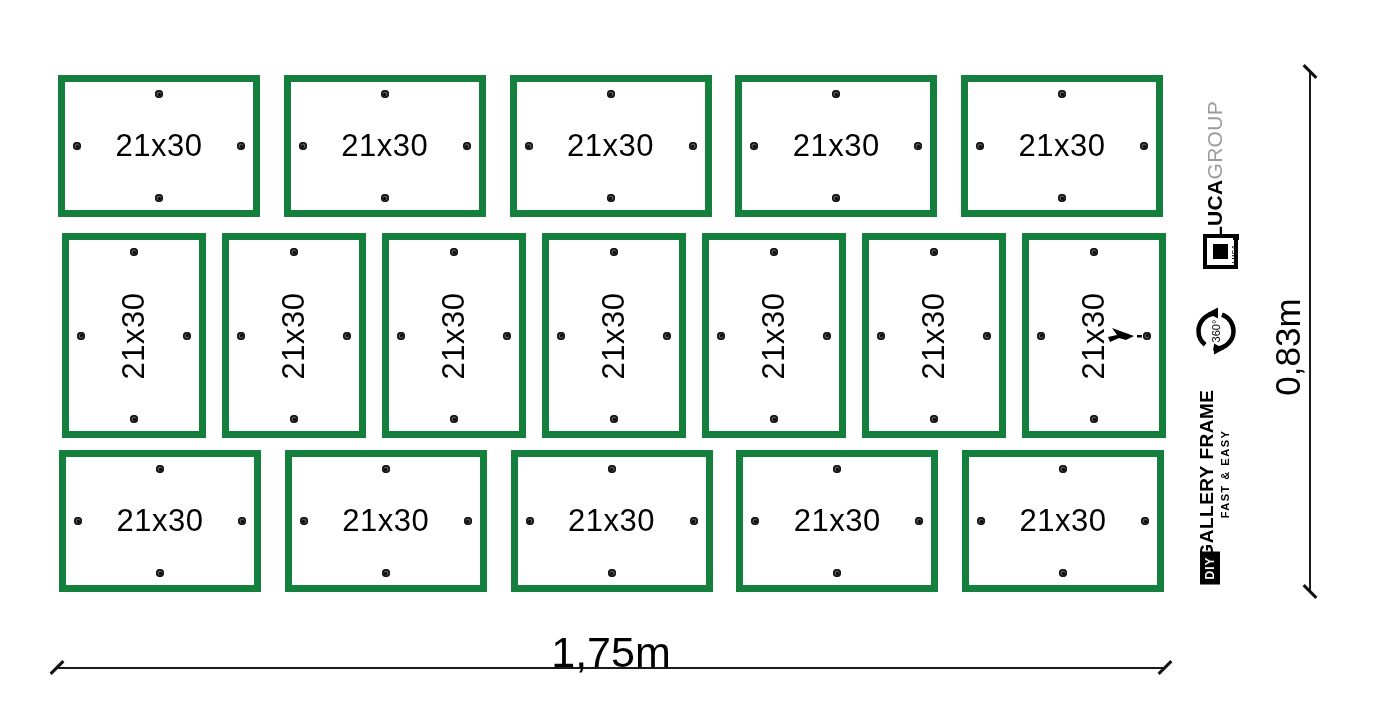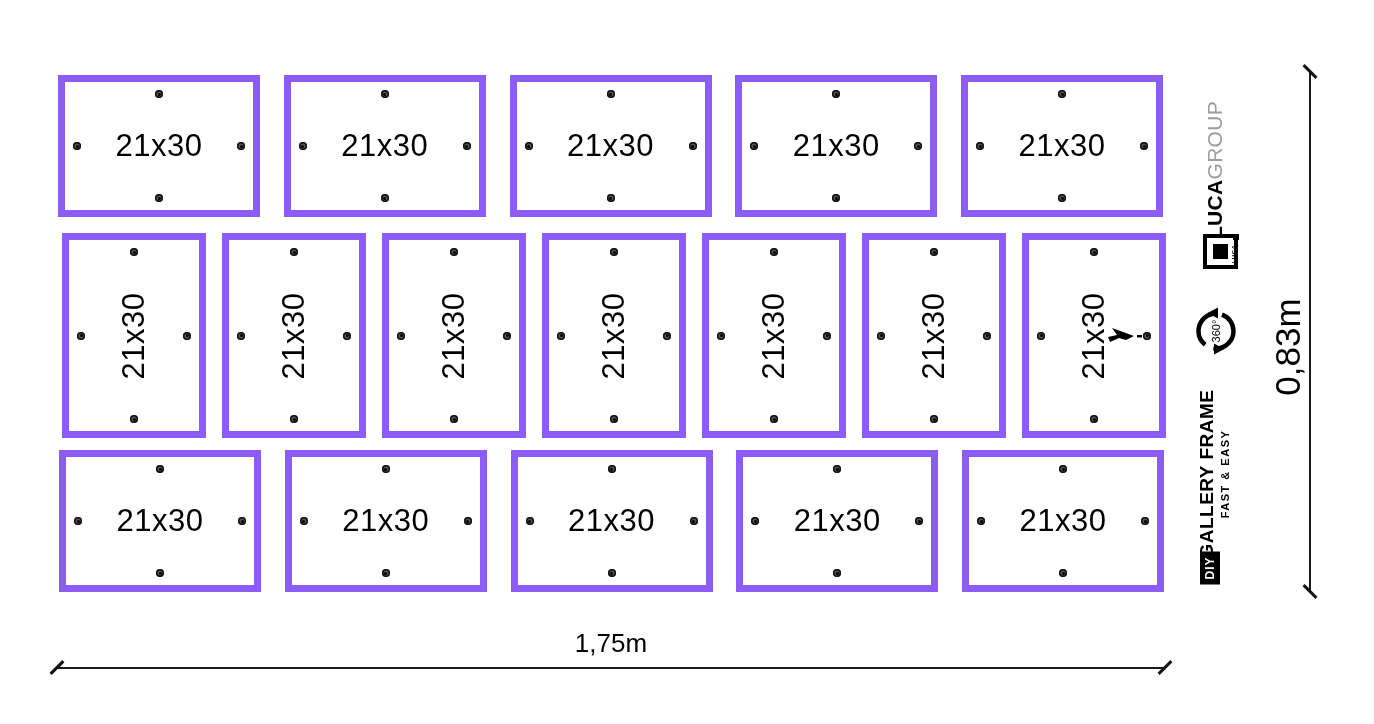--- a/index.html
+++ b/index.html
@@ -6,21 +6,21 @@
   .canvas{
     position:relative;width:1374px;height:724px;background:#fff;
     font-family:"Liberation Sans",sans-serif;color:#000;overflow:hidden;
   }
   
   .row{position:absolute;display:flex;justify-content:space-between;}
   .row-top{left:58px;top:75px;width:1105px;height:142px;}
   .row-middle{left:62px;top:233px;width:1104px;height:205px;}
   .row-bottom{left:59px;top:450px;width:1105px;height:145px;}
   .frame{
-    position:relative;box-sizing:border-box;border:7px solid #8b5cf6;background:#fff;
+    position:relative;box-sizing:border-box;border:7px solid #15803d;background:#fff;
     display:flex;align-items:center;justify-content:center;
   }
   .row.landscape .frame{width:202px;height:142px;}
   .row.portrait .frame{width:144px;height:205px;}
   .frame-label{font-size:31px;letter-spacing:.5px;color:#000;white-space:nowrap;}
   .row.portrait .frame-label{transform:rotate(-90deg);}
   
   .screw{position:absolute;width:8px;height:8px;border-radius:50%;
     background:#555;box-shadow:inset 0 0 0 1.5px #111;}
   .screw::after{content:"";position:absolute;left:2.5px;top:2.5px;width:3px;height:3px;
@@ -33,21 +33,21 @@
   
   .dim-line{position:absolute;background:#1a1a1a;}
   .dim-w-line{left:57px;top:667px;width:1108px;height:2px;}
   .dim-h-line{left:1309px;top:72px;width:2px;height:520px;}
   .tick{position:absolute;width:18px;height:3px;background:#111;}
   .tick.h1{left:48px;top:666px;transform:rotate(-45deg);}
   .tick.h2{left:1156px;top:666px;transform:rotate(-45deg);}
   .tick.v1{left:1301px;top:70px;transform:rotate(45deg);}
   .tick.v2{left:1301px;top:590px;transform:rotate(45deg);}
   .dim-w-label{position:absolute;left:541px;top:628px;width:140px;text-align:center;
-    font-size:26px;color:#000;}
+    font-size:43px;color:#000;}
   .dim-h-label{position:absolute;left:1288px;top:347px;font-size:35px;white-space:nowrap;
     transform:translate(-50%,-50%) rotate(-90deg);color:#000;}
   
   .brand-text{position:absolute;left:1215px;top:170px;white-space:nowrap;
     transform:translate(-50%,-50%) rotate(-90deg);font-size:21px;letter-spacing:.3px;}
   .brand-bold{font-weight:bold;color:#000;}
   .brand-light{font-weight:400;}
   .brand-logo{position:absolute;left:1203px;top:234px;width:35px;height:35px;
     box-sizing:border-box;border:4px solid #000;background:#fff;
     display:flex;align-items:center;justify-content:center;}

